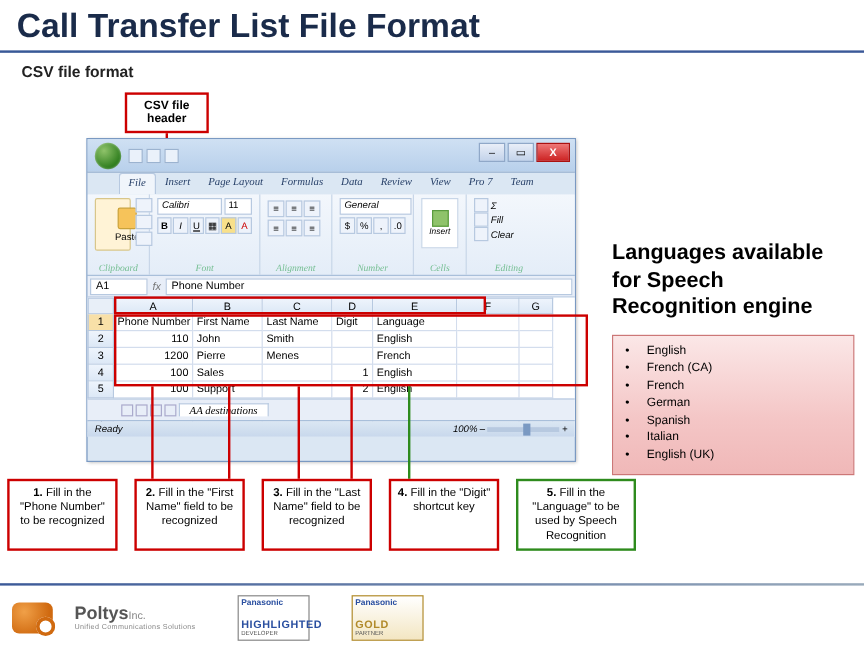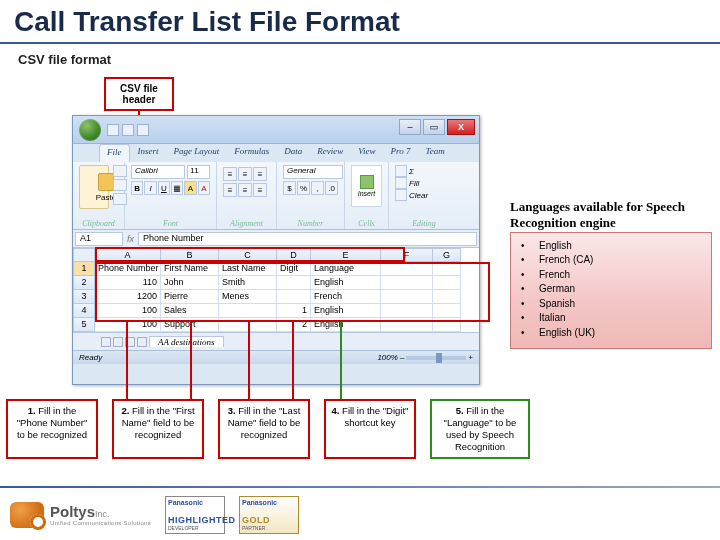--- a/index.html
+++ b/index.html
@@ -92,35 +92,35 @@
   .vline-grn{position:absolute;width:2px;background:#2e8b1d;}
   
   
   .steps{position:absolute;left:6px;top:330px;display:flex;gap:14px;}
   .step{width:92px;border:2px solid #c00;background:#fff;padding:4px 4px;font-size:9.5px;text-align:center;line-height:1.25;}
   .step.green{border-color:#2e8b1d;width:100px;}
   .step b{font-weight:700;}
   
   
   .lang-panel{position:absolute;right:8px;top:130px;width:202px;}
-  .lang-title{font-size:13px;font-weight:700;line-height:1.25;margin-bottom:0;font-family:Liberation Serif, serif;}
+  .lang-title{font-size:18px;font-weight:700;line-height:1.25;margin-bottom:12px;}
   .lang-box{background:linear-gradient(#fbe7e7,#f4c6c6 60%,#f0b8b8);border:1px solid #c77;padding:6px 10px 8px;font-size:10px;}
   .lang-box ul{list-style:none;}
   .lang-box li{display:flex;gap:10px;align-items:flex-start;line-height:1.45;}
   .lang-box li::before{content:"•";width:8px;}
   
   
   .footer{position:absolute;left:10px;bottom:6px;display:flex;align-items:center;gap:14px;}
-  .logo-poltys{display:flex;align-items:center;gap:6px;}
+  .logo-poltys{display:flex;align-items:center;gap:18px;}
   .pol-mark{width:34px;height:26px;background:radial-gradient(circle at 30% 30%,#f0a048,#d06a10 70%);border-radius:6px;position:relative;}
   .pol-mark::after{content:"";position:absolute;right:-2px;bottom:-2px;width:16px;height:16px;background:#fff;border-radius:50%;box-shadow:inset 0 0 0 3px #d06a10;}
   .pol-text{display:flex;flex-direction:column;line-height:1;}
   .pol-name{font-size:15px;font-weight:700;color:#555;}
   .pol-tag{font-size:6px;color:#888;letter-spacing:.3px;}
-  .badge{width:60px;height:38px;border:1px solid #888;position:relative;padding:2px;font-size:5px;line-height:1.1;color:#555;display:flex;flex-direction:column;justify-content:space-between;}
+  .badge{width:60px;height:38px;border:1px solid #888;position:relative;padding:2px;font-size:5px;line-height:1.1;color:#555;display:flex;flex-direction:column;justify-content:space-between;margin-left:21px;}
   .badge.gold{border-color:#b18a2a;background:linear-gradient(#fff,#f3e6c2);}
   .badge .bmain{font-size:9px;font-weight:700;letter-spacing:.5px;}
   .badge.gold .bmain{color:#b18a2a;}
   .panasonic{font-size:7px;font-weight:700;color:#2a4fa0;}
   
   .tabs-area{position:absolute;left:0;bottom:14px;height:18px;width:100%;background:#e8eef8;border-top:1px solid #b7c9e0;display:flex;align-items:center;padding-left:28px;gap:2px;}
   .nav-tri{width:10px;height:10px;border:1px solid #aac;}
   .sheet-tab{background:#fff;border:1px solid #b7c9e0;border-bottom:none;padding:0 8px;font-size:9px;font-style:italic;font-family:"Harlow Solid Italic",cursive;}
   .statusbar{position:absolute;left:0;bottom:0;height:14px;width:100%;background:linear-gradient(#dbe7f3,#c8d8ec);border-top:1px solid #a9bfda;font-size:8px;font-style:italic;padding:0 6px;display:flex;align-items:center;justify-content:space-between;}
   .zoom{display:flex;gap:2px;align-items:center;}

